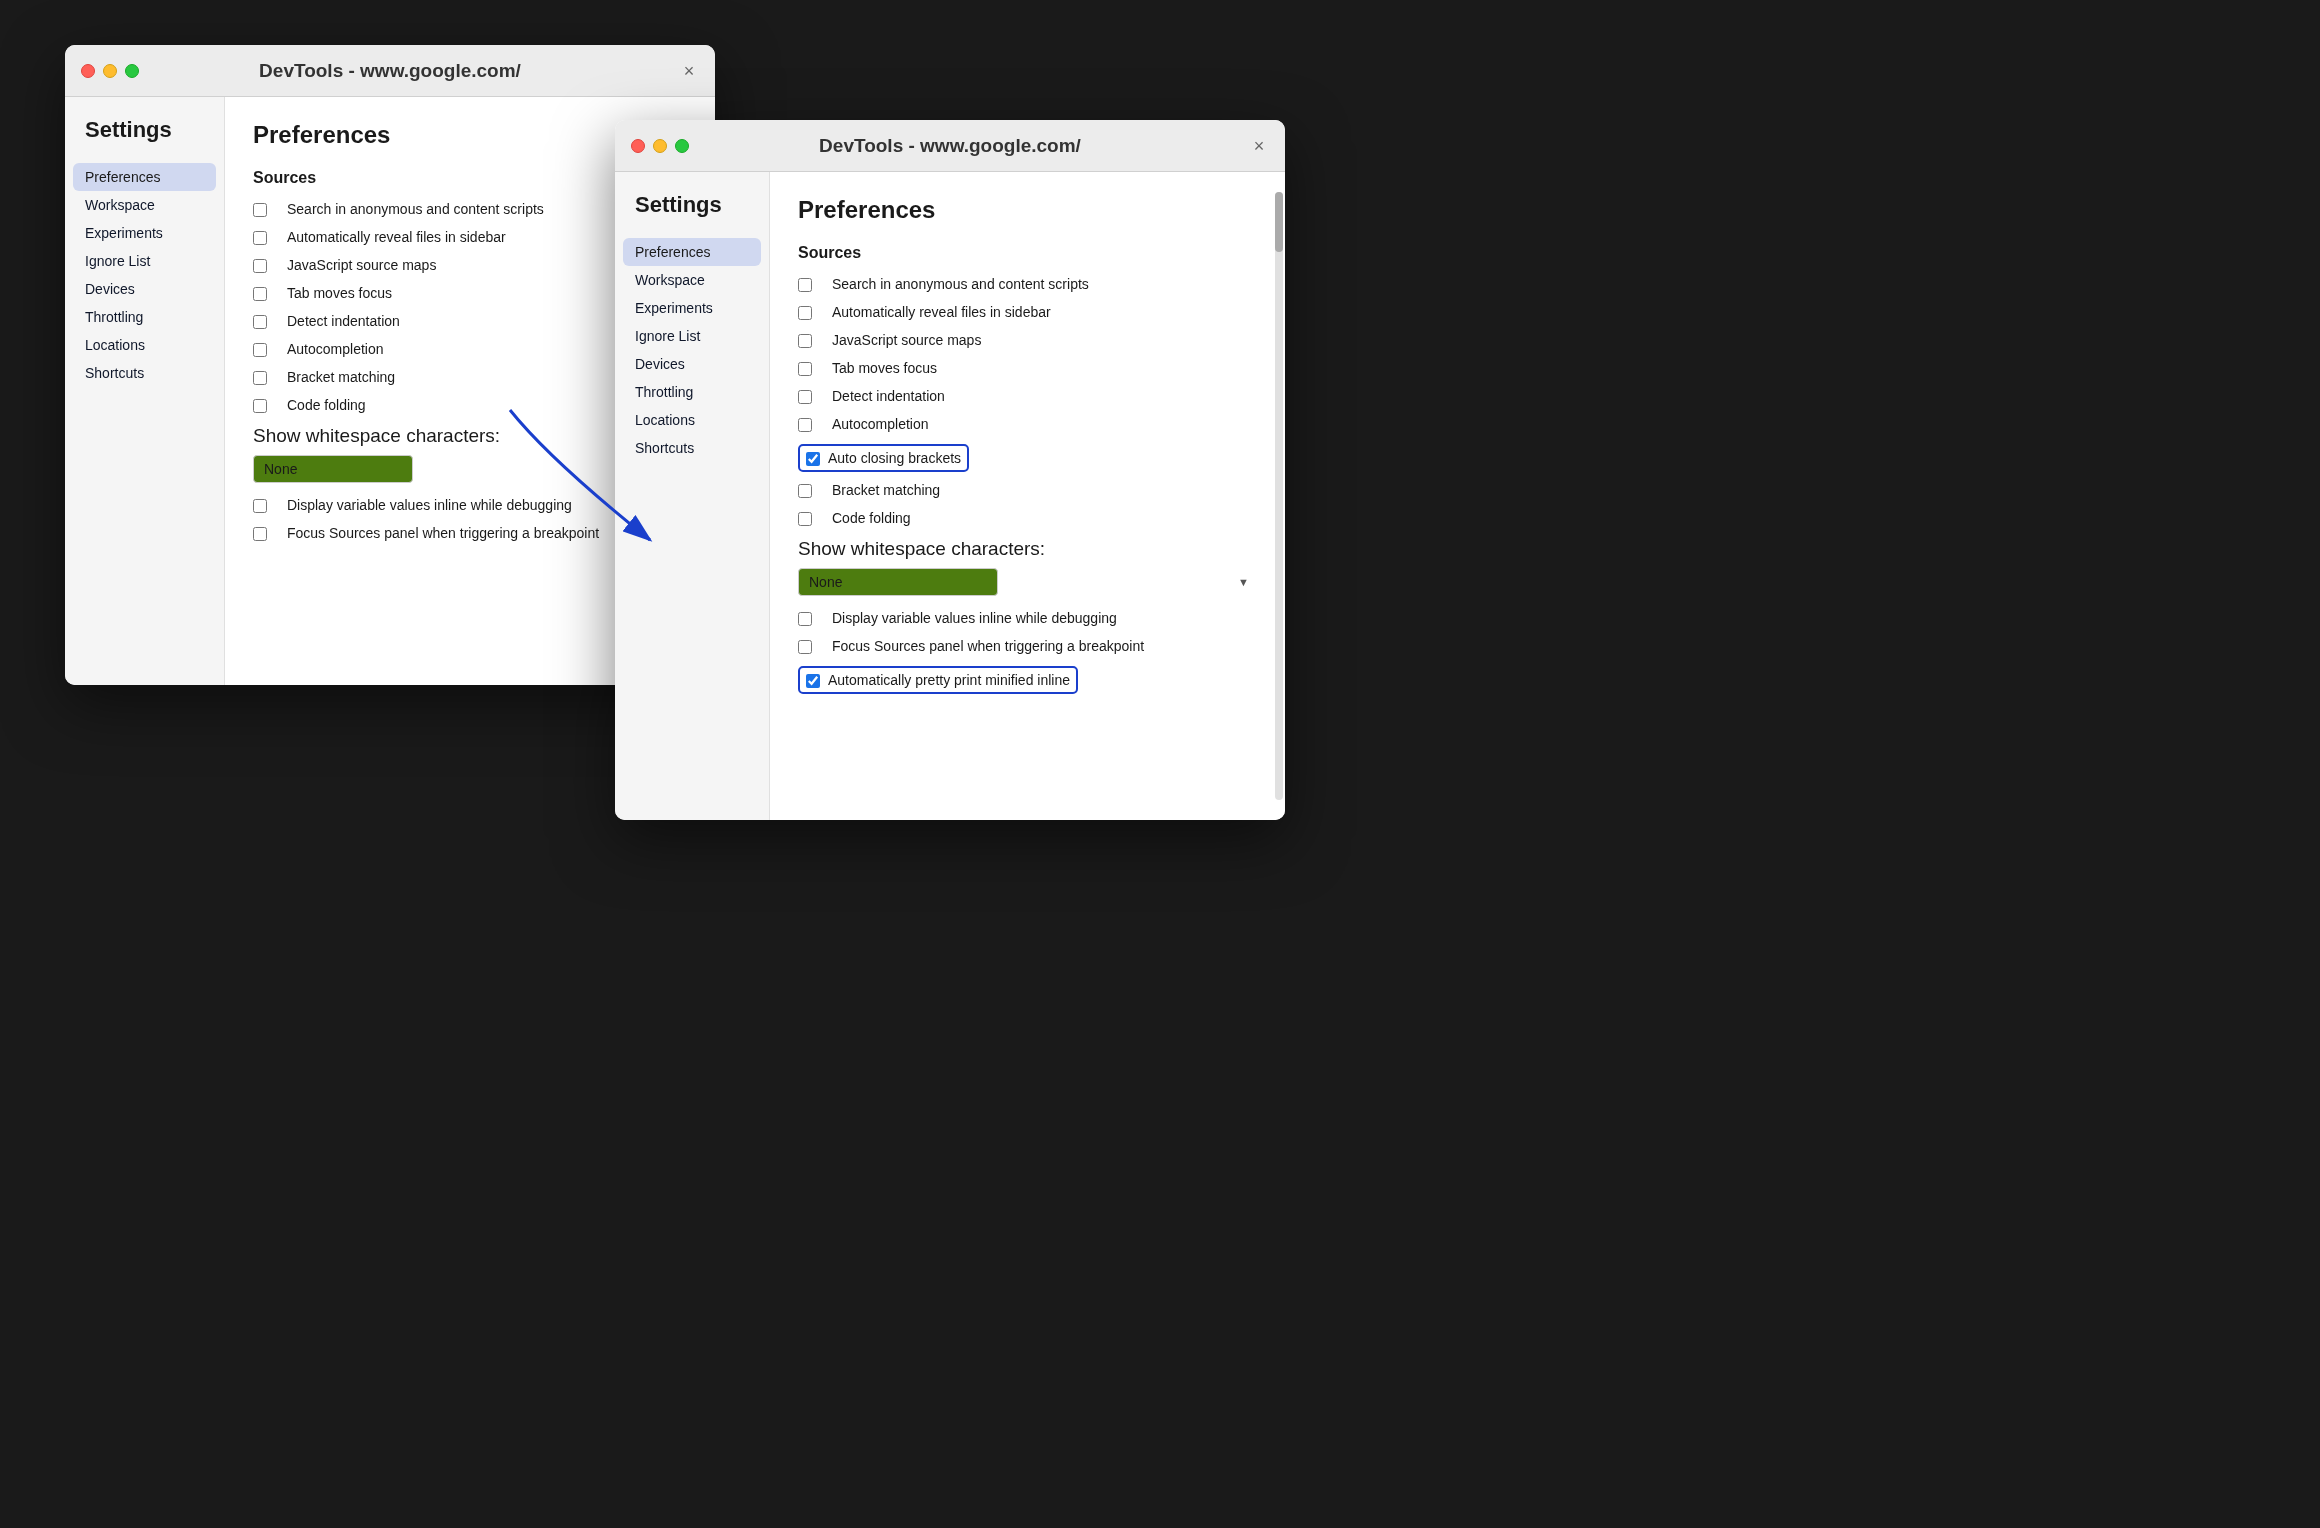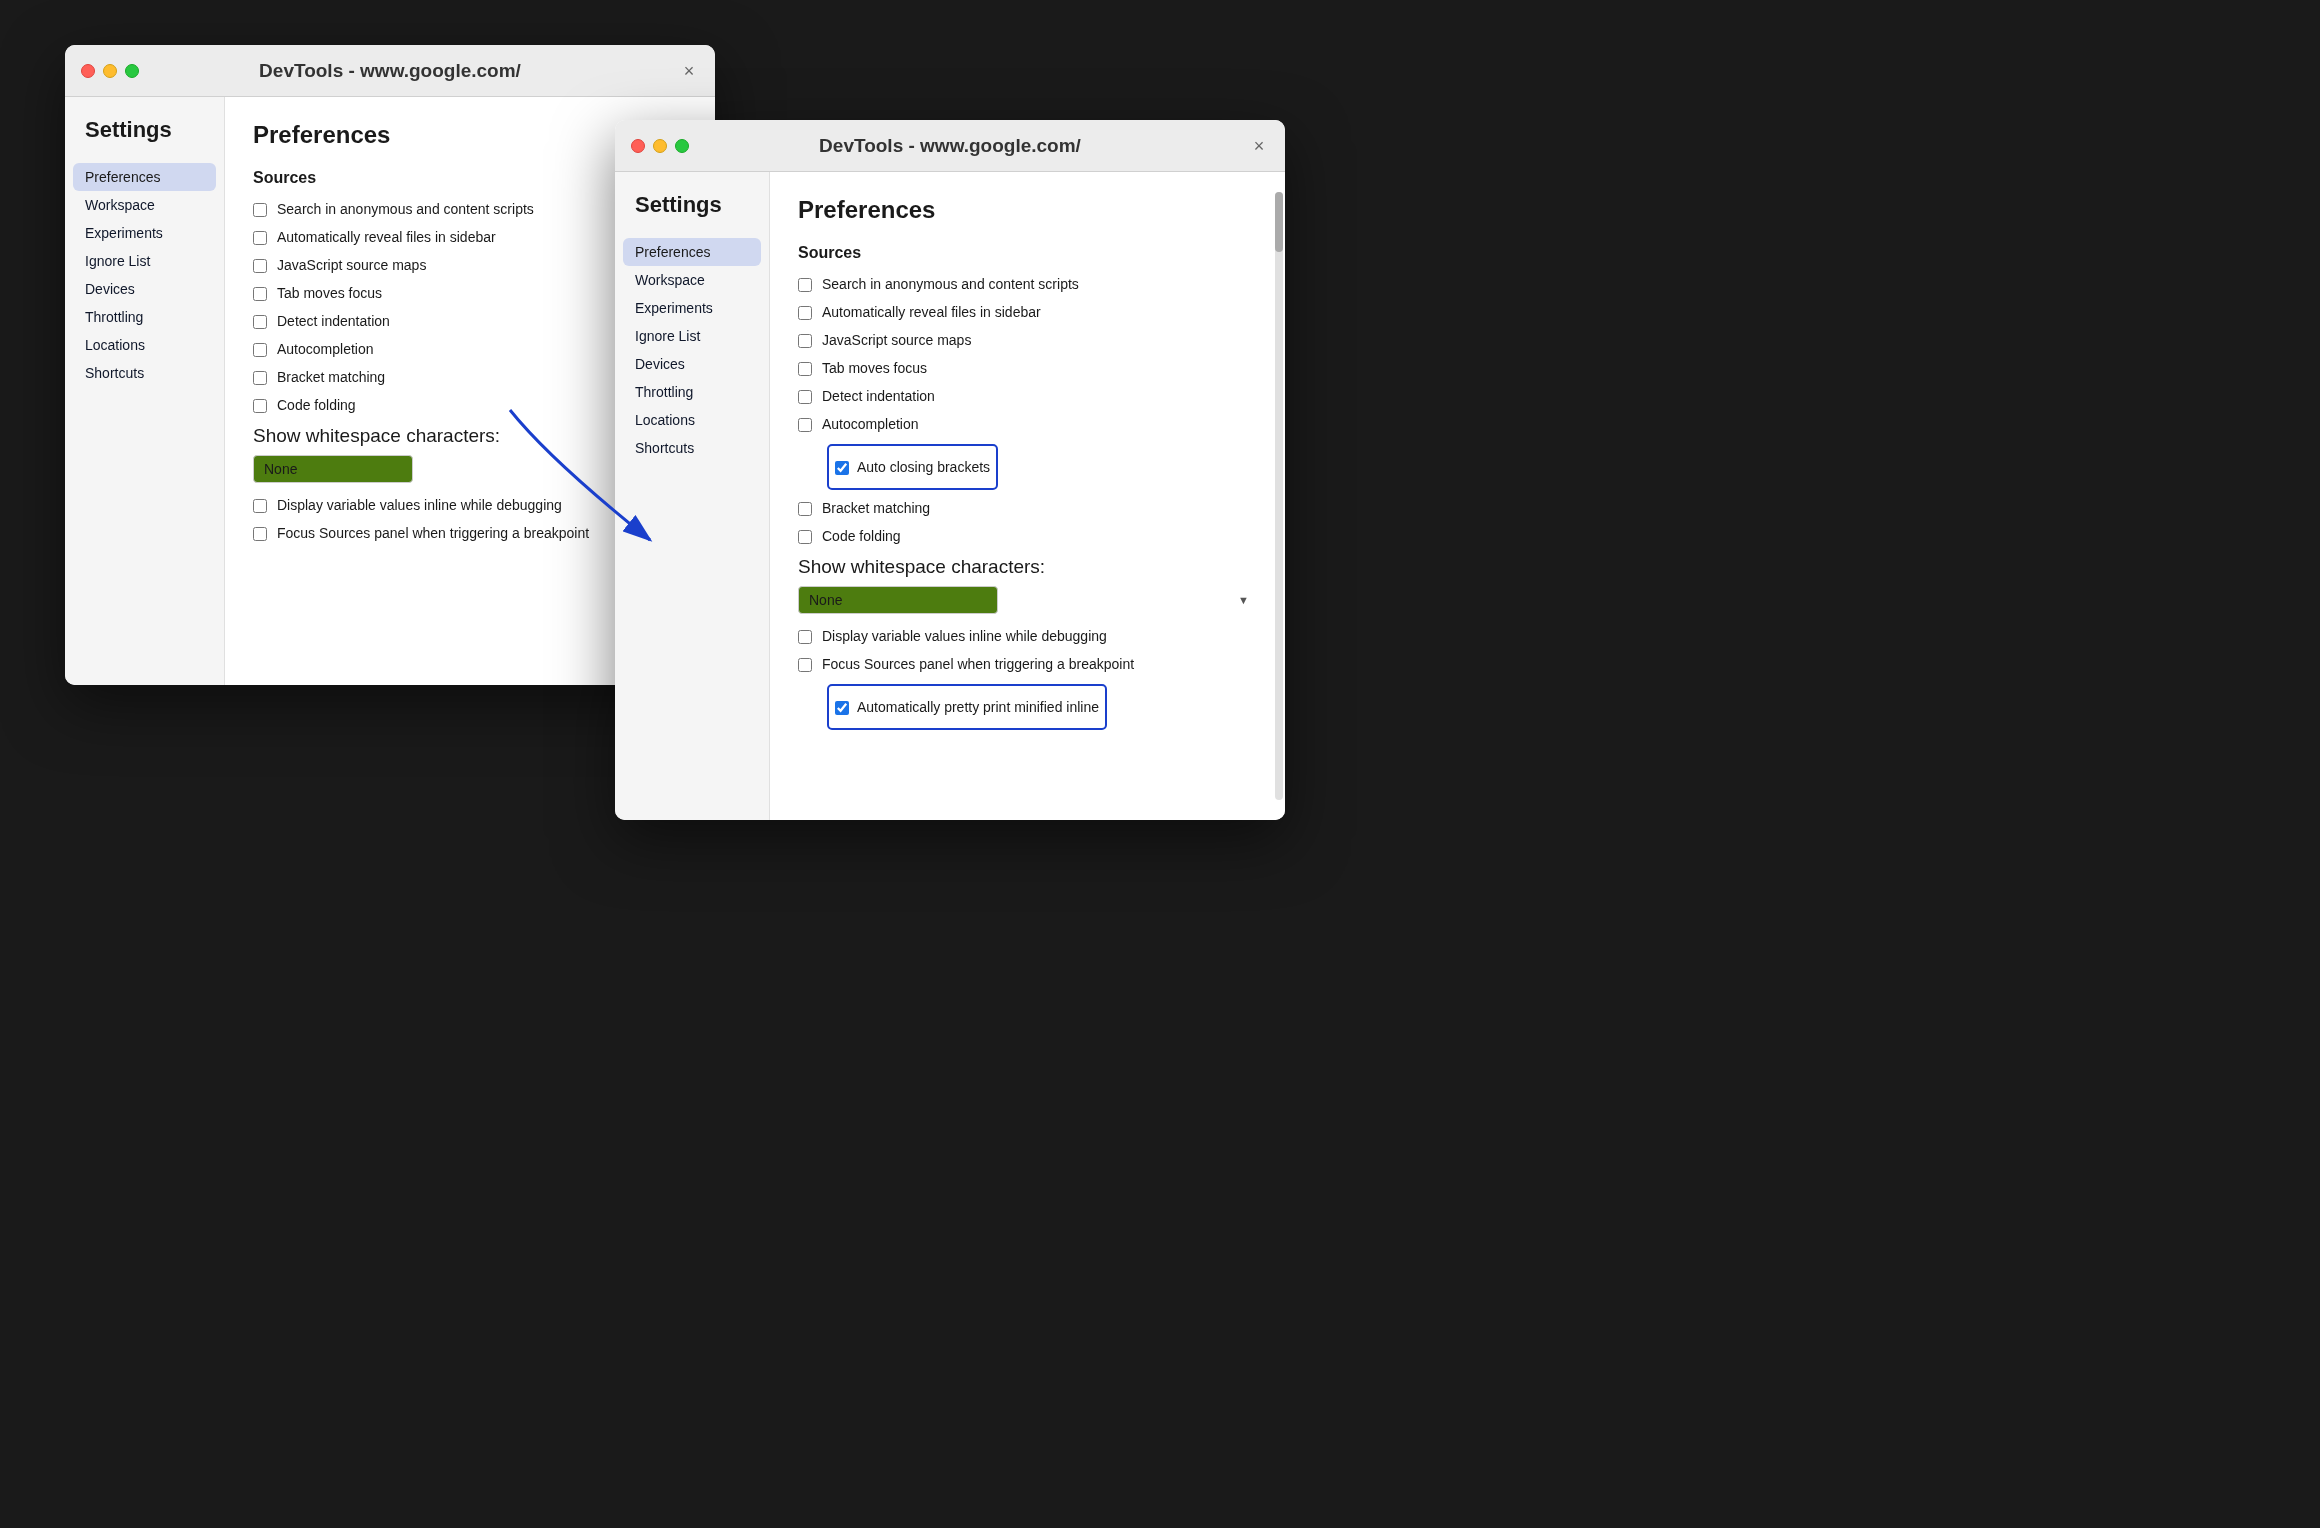--- a/index.html
+++ b/index.html
@@ -124,21 +124,21 @@
     .section-title {
       font-size: 16px;
       font-weight: 600;
       color: #1a1a1a;
       margin-bottom: 14px;
     }
 
     .checkbox-row {
       display: flex;
       align-items: flex-start;
-      gap: 10px;
+      gap: 20px;
       margin-bottom: 12px;
       font-size: 14px;
       color: #1a1a1a;
     }
 
     .checkbox-row input[type="checkbox"] {
       margin-top: 2px;
       width: 14px;
       height: 14px;
       flex-shrink: 0;
@@ -225,25 +225,24 @@
     }
 
     #window2 .sidebar {
       width: 155px;
     }
 
     
     .highlight-box {
       border: 2.5px solid #1a3fcc;
       border-radius: 5px;
-      padding: 13px 6px;
+      padding: 4px 6px;
       display: inline-flex;
       align-items: center;
       gap: 8px;
-      margin-left: 29px;
     }
   </style>
 </head>
 <body>
 
 <div class="window" id="window1">
   <div class="titlebar">
     <div class="traffic-lights">
       <div class="traffic-light red"></div>
       <div class="traffic-light yellow"></div>

